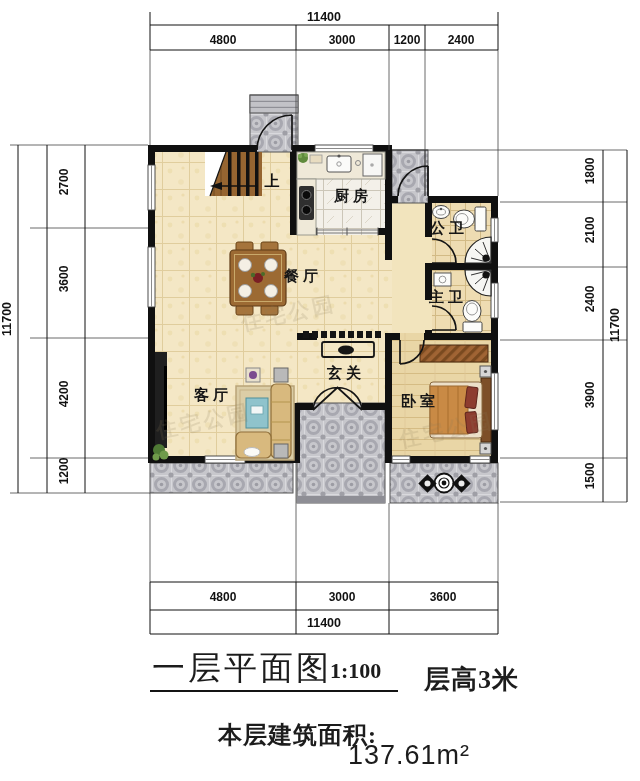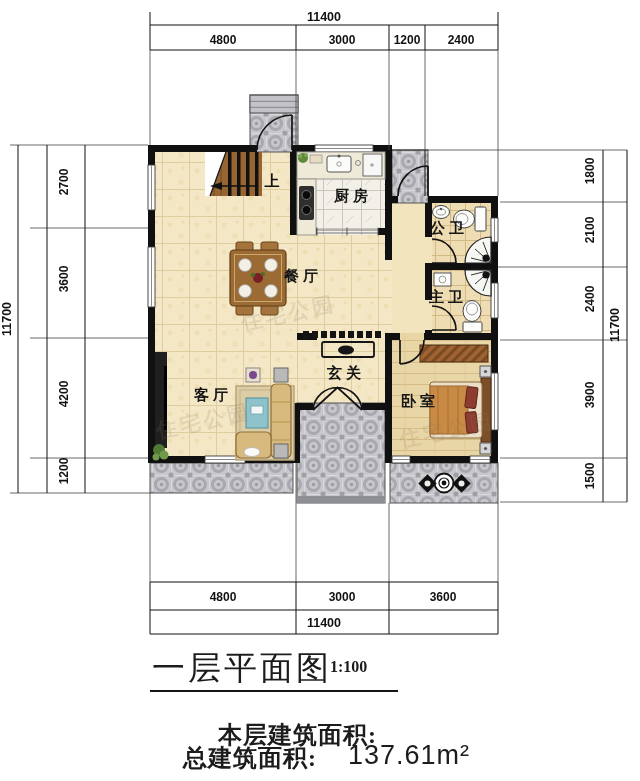--- a/index.html
+++ b/index.html
@@ -6,21 +6,21 @@
   .canvas{position:relative;width:640px;height:781px;background:#fff;overflow:hidden;
           font-family:"Liberation Sans",sans-serif;}
   svg{position:absolute;left:0;top:0;}
   .dim{font-family:"Liberation Sans",sans-serif;font-size:12px;font-weight:bold;fill:#111;}
   .dimBig{font-family:"Liberation Sans",sans-serif;font-size:12.5px;font-weight:bold;fill:#111;}
   .room{font-family:"Liberation Sans",sans-serif;font-size:15px;font-weight:bold;fill:#161616;letter-spacing:4px;}
   .up{font-family:"Liberation Sans",sans-serif;font-size:15px;font-weight:bold;fill:#111;}
   .wm{font-family:"Liberation Serif",serif;font-size:21px;font-weight:bold;fill:#8a7a58;opacity:.17;letter-spacing:3px;}
   .t{position:absolute;color:#1c1c1c;white-space:nowrap;}
   .title-cn{font-family:"Liberation Serif",serif;font-size:33px;font-weight:normal;letter-spacing:3px;}
-  .title-scale{font-family:"Liberation Serif",serif;font-size:16px;font-weight:600;}
+  .title-scale{font-family:"Liberation Serif",serif;font-size:22px;font-weight:600;}
   .fh{font-family:"Liberation Serif",serif;font-size:26px;font-weight:bold;letter-spacing:1px;}
   .area-label{font-family:"Liberation Serif",serif;font-size:24px;font-weight:bold;letter-spacing:1px;}
   .area-value{font-family:"Liberation Sans",sans-serif;font-size:27px;font-weight:500;letter-spacing:1px;}
   .rule{position:absolute;border-top:2.5px solid #141414;}
 </style>
 </head>
 <body>
 
 <div class="canvas">
 
@@ -360,17 +360,17 @@
     <text class="dim" x="594" y="238" transform="rotate(-90 590 234)">2100</text>
     <text class="dim" x="594" y="307" transform="rotate(-90 590 303)">2400</text>
     <text class="dim" x="594" y="403" transform="rotate(-90 590 399)">3900</text>
     <text class="dim" x="594" y="484" transform="rotate(-90 590 480)">1500</text>
   </g>
 </svg>
 
 <div class="t title-cn" style="left:152px;top:646px;">一层平面图</div>
 <div class="t title-scale" style="left:330px;top:658px;">1:100</div>
 <div class="rule" style="left:150px;top:690px;width:248px;"></div>
+<div class="t fh" style="left:424px;top:662px;">层高3米</div>
 <div class="t area-label" style="left:180px;top:719px;margin-left:38px;">本层建筑面积:</div>
 <div class="t area-value" style="left:348px;top:704px;margin-top:36px;">137.61m²</div>
-<div class="t area-label" style="left:183px;top:742px;">总建筑面积:</div>
 
 </div>
 
 </body></html>

